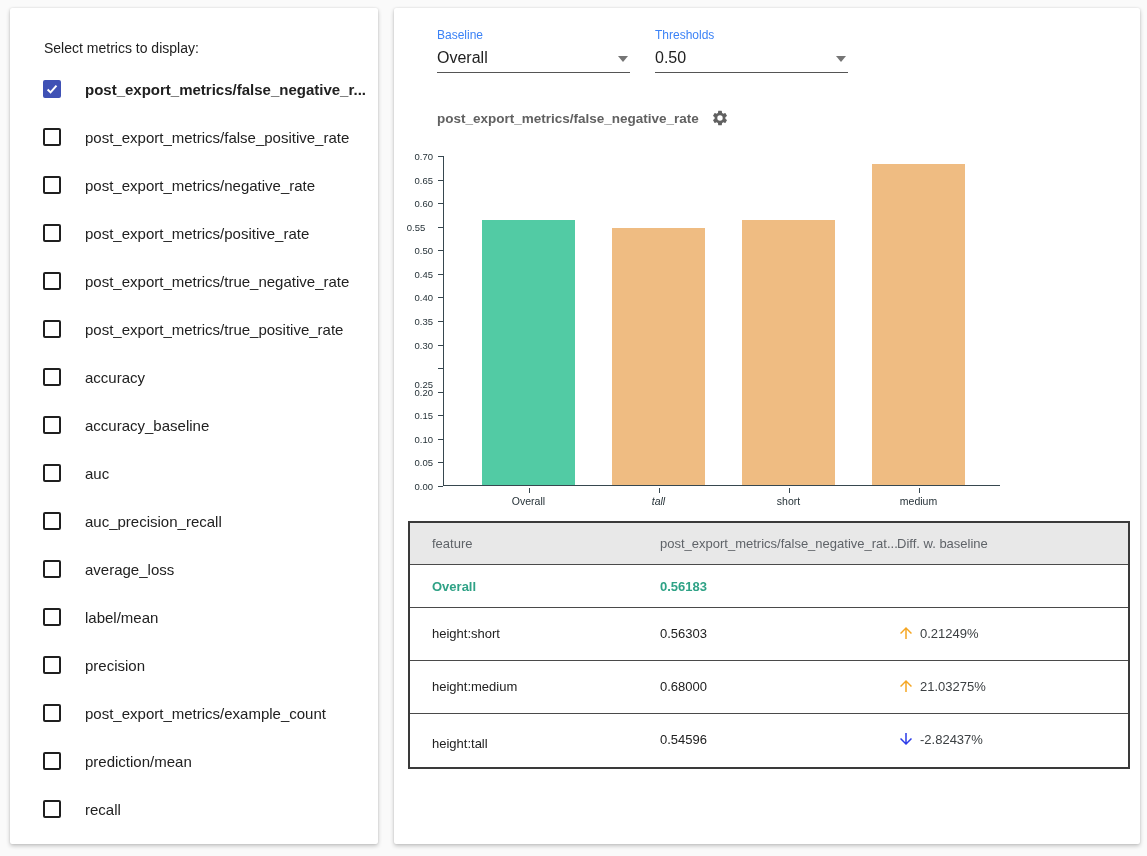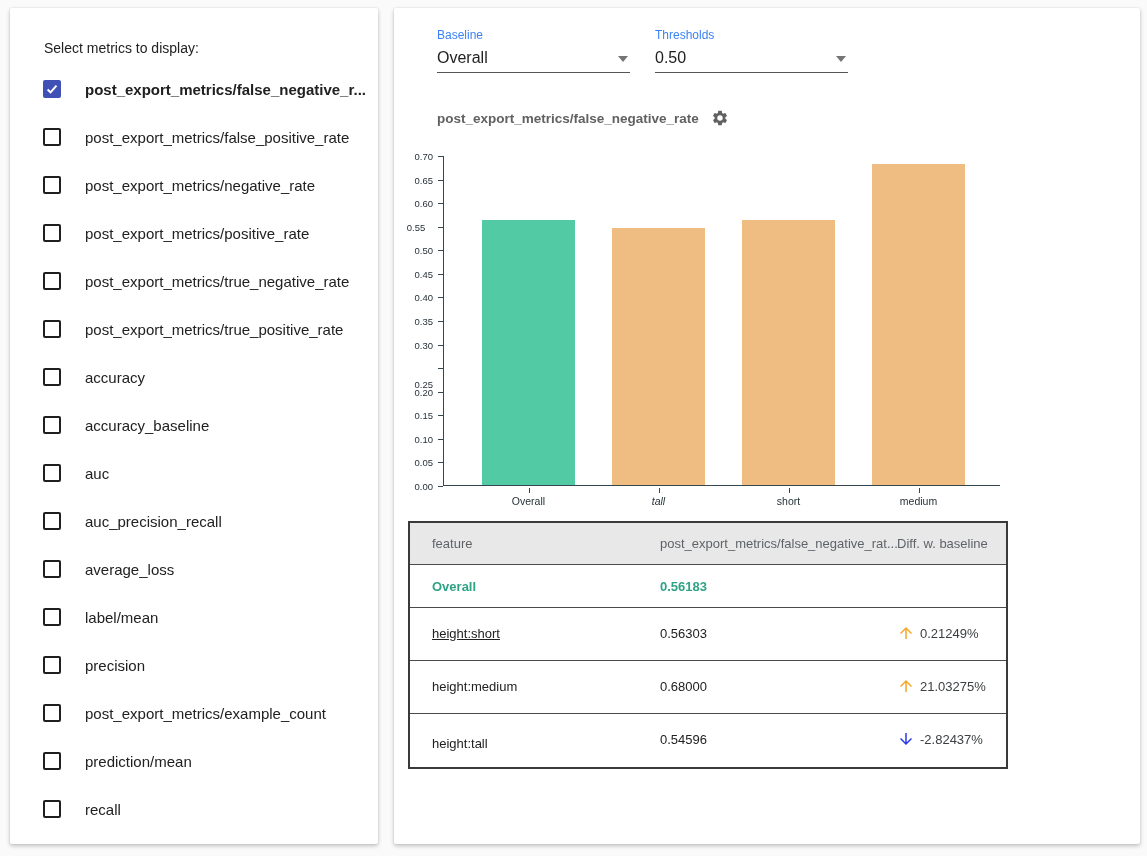--- a/index.html
+++ b/index.html
@@ -38,21 +38,21 @@
 
   #plot { position:absolute; left:49px; top:148px; width:557px; height:330px;
           border-left:1.5px solid #37474F; border-bottom:1.5px solid #37474F; }
   .ytick-label { position:absolute; width:34px; text-align:right; font-size:9.5px; color:#263238; }
   .ytick-mark  { position:absolute; height:1px; width:5px; background:#37474F; }
   .bar { position:absolute; bottom:0; width:93px; }
   .xtick-mark { position:absolute; width:1px; height:5px; background:#37474F; }
   .xtick-label { position:absolute; width:120px; text-align:center; font-size:10.5px; color:#263238; }
 
   
-  #metric-table { position:absolute; left:14px; top:513px; width:600px; border:2px solid #3a3a3a; background:#fff; }
+  #metric-table { position:absolute; left:14px; top:513px; width:722px; border:2px solid #3a3a3a; background:#fff; }
   .t-header { position:relative; height:42px; background:#e8e8e8; border-bottom:1.5px solid #4a4a4a; }
   .t-header span { position:absolute; top:13px; font-size:13px; color:#5f6368; }
   .t-row { position:relative; border-bottom:1.5px solid #4a4a4a; }
   .t-row:last-child { border-bottom:none; }
   .t-cell { position:absolute; font-size:13px; color:#212121; }
   .t-row.baseline-row .t-cell { color:#2FA286; font-weight:bold; }
   .col-feature { left:22px; }
   .col-value   { left:250px; }
   .col-diff    { left:487px; display:flex; align-items:center; }
   .col-header-feature { left:22px; }
@@ -216,21 +216,21 @@
       <span class="col-header-feature">feature</span>
       <span class="col-header-value">post_export_metrics/false_negative_rat...</span>
       <span class="col-header-diff">Diff. w. baseline</span>
     </div>
     <div id="table-body">
         <div class="t-row baseline-row" style="height: 43px;">
           <span class="t-cell col-feature" style="top: 14px;">Overall</span>
           <span class="t-cell col-value" style="top: 14px;">0.56183</span>
         </div>
         <div class="t-row" style="height: 53px;">
-          <span class="t-cell col-feature" style="top: 18px; text-decoration: underline;">height:short</span>
+          <span class="t-cell col-feature" style="top: 18px;">height:short</span>
           <span class="t-cell col-value" style="top: 18px;">0.56303</span>
           <span class="t-cell col-diff" style="top: 16px;">
             <span class="diff-arrow">
               <svg viewBox="0 0 24 24" fill="#F5A623">
                 <path d="M4 12l1.41 1.41L11 7.83V20h2V7.83l5.58 5.59L20 12l-8-8-8 8z"></path>
               </svg>
             </span>
             <span class="diff-text">0.21249%</span>
           </span>
         </div>

